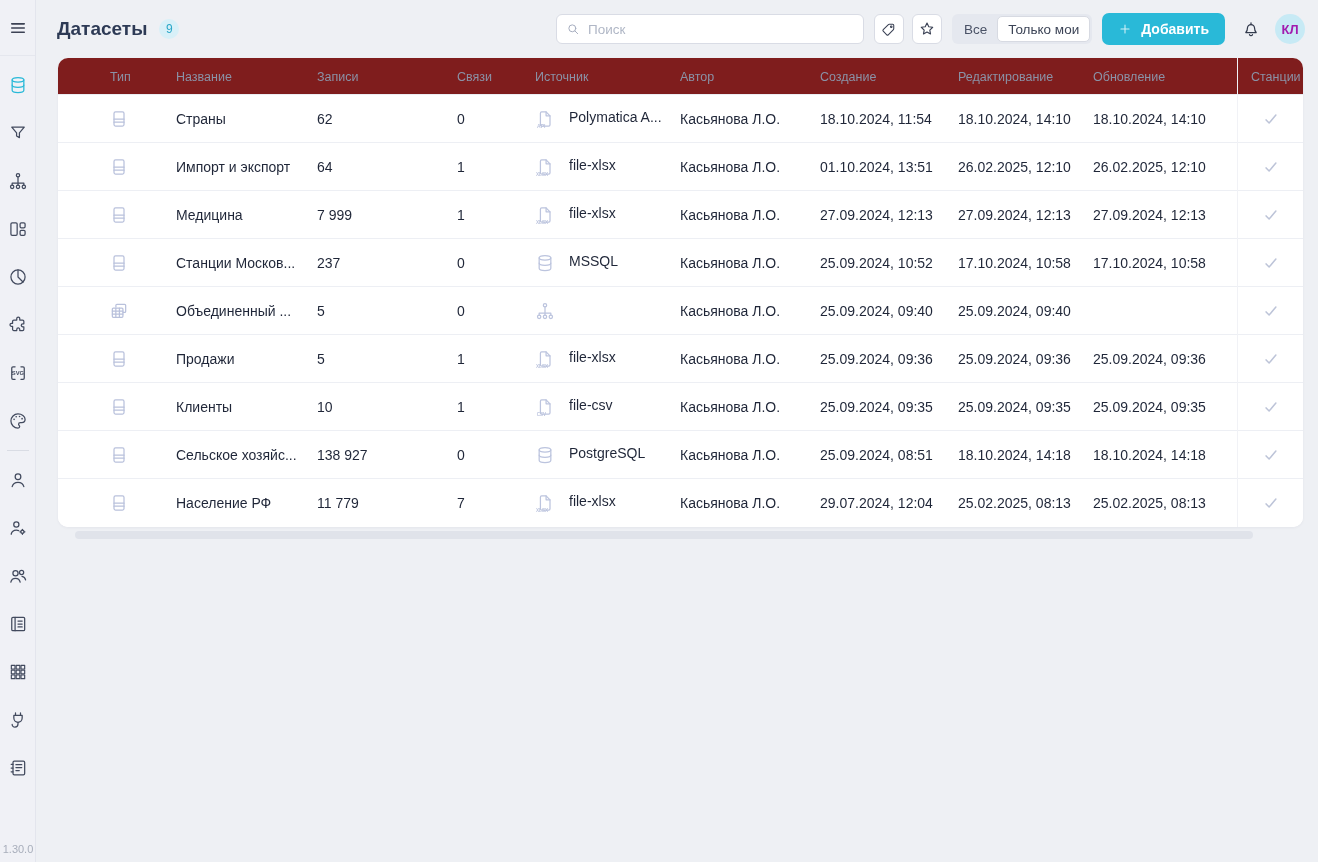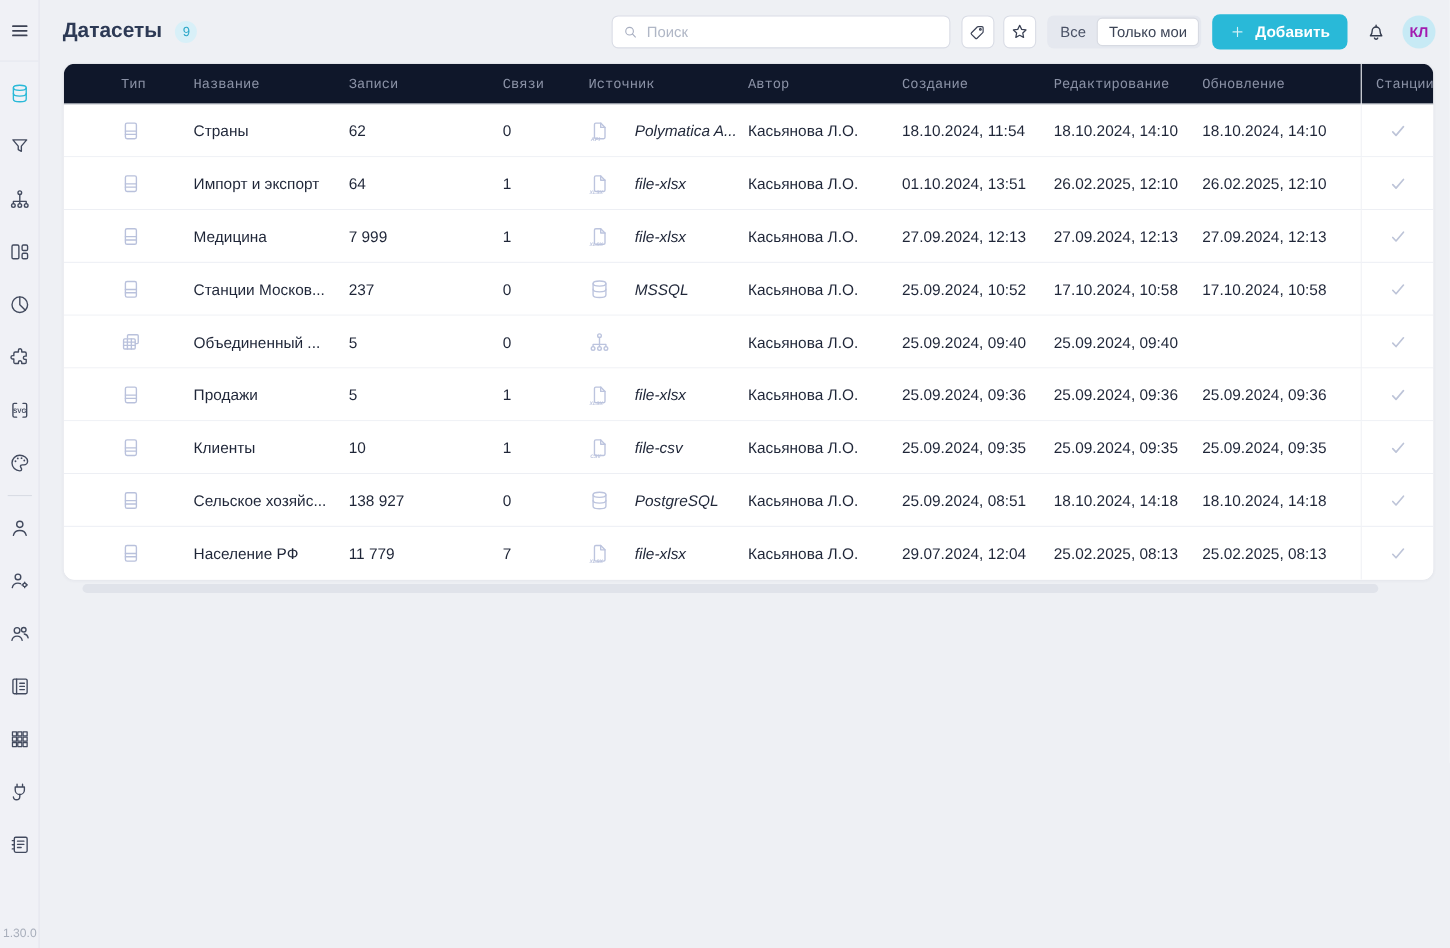--- a/index.html
+++ b/index.html
@@ -74,31 +74,31 @@
   
   .card {
     margin-left:22px; width:1245px; background:#fff; border-radius:10px;
     overflow:hidden; box-shadow:0 1px 3px rgba(30,40,70,.05);
   }
   .grid {
     display:grid;
     grid-template-columns:118px 141px 140px 78px 145px 140px 138px 135px 144px 66px;
     align-items:center;
   }
-  .thead { height:37px; background:#0f172a; border-bottom:1px solid #ebedf2;font-family:Liberation Mono, monospace; }
+  .thead { height:37px; background:#7f1d1d; border-bottom:1px solid #ebedf2; }
   .hcell { font-size:12.5px; color:#8b92a6; white-space:nowrap; }
   .grid>:nth-child(1){ padding-left:52px; }
   .grid>:nth-child(10){ padding-left:13px; }
   .trow { height:48px; border-bottom:1px solid #edeff4; font-size:14px; color:#1f2638; background:#fff; }
   .trow:last-child { border-bottom:none; }
   .trow>:nth-child(1){ padding-left:51px; }
   .trow>:nth-child(10){ padding-left:24px; }
   .cell { white-space:nowrap; overflow:hidden; }
   .ticon { color:#b9c1dc; display:flex; width:20px; }
-  .src { display:flex; align-items:center; gap:22px;font-style:italic; }
+  .src { display:flex; align-items:flex-start; gap:14px; }
   .src .sicon { color:#bcc4de; display:flex; flex:none; }
   .check { color:#bdc4d8; display:flex; }
   .statuscell { border-left:1px solid #f1f2f6; height:48px; display:flex; align-items:center; }
   .thead>:nth-child(10){ border-left:1px solid #f1f2f6; height:37px; display:flex; align-items:center; }
   
   .hscroll {
     position:absolute; left:75px; top:531px; width:1178px; height:8px;
     border-radius:4px; background:#e0e3ea;
   }
 </style>

